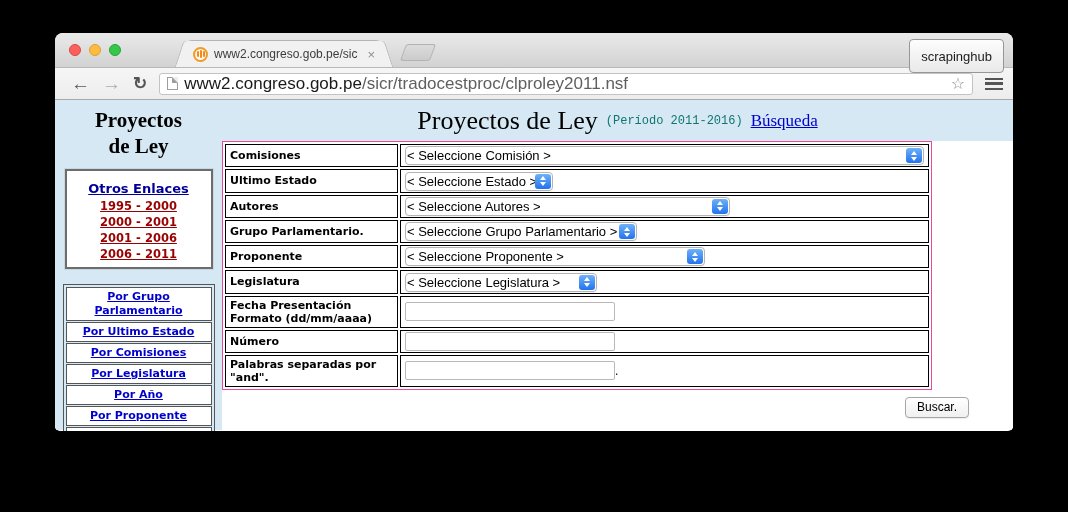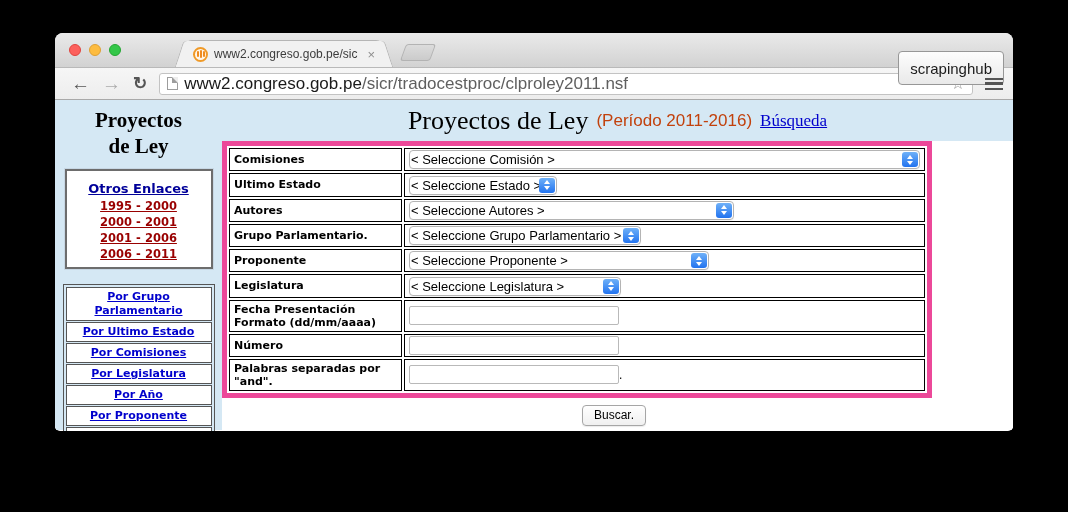--- a/index.html
+++ b/index.html
@@ -34,23 +34,23 @@
              display:flex; align-items:center; justify-content:center; gap:1px; }
   .favicon i { display:block; width:2px; height:6px; background:#ef8b1f; border-radius:1px; }
   .favicon i:nth-child(2){ height:8px; }
   .tab-title { font-size:12px; color:#3c3c3c; white-space:nowrap; overflow:hidden; flex:1; }
   .tab-close { font-size:13px; color:#8e8e8e; line-height:1; flex:none; cursor:default; }
 
   .newtab { position:absolute; left:348px; top:11px; width:30px; height:17px;
             background:linear-gradient(#dcdcdc,#cbcbcb); border:1px solid #b3b3b3;
             border-radius:3px; transform:skewX(-20deg); }
 
-  .ext-btn { position:absolute; right:9px; top:18px; height:23px; padding:16px 11px;
+  .ext-btn { position:absolute; right:9px; top:6px; height:23px; padding:16px 11px;
              background:linear-gradient(#fdfdfd,#e9e9e9); border:1px solid #979797;
-             border-radius:4px; font-size:15px; color:#1b1b1b;
+             border-radius:4px; font-size:13px; color:#1b1b1b;
              display:flex; align-items:center; }
 
   
   .toolbar { height:32px; background:linear-gradient(#f6f6f6,#ededed);
              border-bottom:1px solid #a9a9a9;
              display:flex; align-items:center; padding:0 10px; }
   .navbtn { font-size:19px; line-height:1; padding:0 6px; color:#555; }
   .navbtn.disabled { color:#ababab; }
   .reload { font-size:17px; font-weight:bold; }
   .urlbar { flex:1; height:22px; margin:0 8px 0 6px; background:#fff;
@@ -85,26 +85,26 @@
              background:#d5e8f4; }
   .nav-item { border:1px solid #555; background:#fff; margin:1px; text-align:center;
               padding:2px 2px; font-family:"DejaVu Sans", sans-serif; font-weight:bold;
               font-size:11px; color:#0000cc; text-decoration:underline;
               line-height:14px; white-space:pre-line; }
 
   .main { flex:1; background:#fff; }
   .band { height:41px; background:#d5e8f4; display:flex; align-items:center;
           justify-content:center; gap:8px; }
   .band-title { font-family:"Liberation Serif", serif; font-size:26px; color:#000; }
-  .band-period { font-family:Liberation Sans, sans-serif; font-size:17px; color:#c2410c; }
+  .band-period { font-family:Liberation Mono, monospace; font-size:12px; color:#0f766e; }
   .band-link { font-family:"Liberation Serif", serif; font-size:17px; color:#0000cc;
                text-decoration:underline; }
 
   
-  .ftable { display:table; width:710px; border:5px solid #ec4899; border-spacing:2px;
+  .ftable { display:table; width:710px; border:1px solid #ec4899; border-spacing:2px;
             background:#fff; }
   .frow { display:table-row; }
   .fcell { display:table-cell; border:1px solid #000; vertical-align:middle; }
   .fcell.lab { width:173px; padding:2px 4px; font-family:"DejaVu Sans", sans-serif;
                font-weight:bold; font-size:11px; color:#000; line-height:13px;
                white-space:pre-line; height:22px; }
   .fcell.inp { padding:1px 4px; }
 
   .mac-select { display:inline-flex; align-items:center; height:19px;
                 background:#fff; border:1px solid #b4b4b4; border-radius:4px;
@@ -117,21 +117,21 @@
              justify-content:center; gap:2px; }
   .stepper .up { width:0; height:0; border-left:3px solid transparent;
                  border-right:3px solid transparent; border-bottom:4px solid #fff; }
   .stepper .down { width:0; height:0; border-left:3px solid transparent;
                  border-right:3px solid transparent; border-top:4px solid #fff; }
 
   .tinput { width:210px; height:19px; border:1px solid #b9b9b9; border-radius:2px;
             background:#fff; font-size:12px; padding:0 4px; vertical-align:middle; }
   .suffix { font-size:12px; }
 
-  .btn-row { width:710px; text-align:center; margin-top:7px; }
+  .btn-row { width:710px; text-align:right; margin-top:7px; }
   .mac-btn { display:inline-block; position:relative; left:37px;
              background:linear-gradient(#ffffff,#f0f0f0); border:1px solid #a6a6a6;
              border-radius:4px; padding:2px 11px 3px; font-size:12px; color:#000;
              box-shadow:0 1px 1px rgba(0,0,0,.08); }
 </style>
 </head>
 <body>
 
 <div class="window">
 
@@ -263,21 +263,21 @@
                   <span class="up"></span>
                   <span class="down"></span>
                 </span>
             </span>
           </div>
         </div>
 
         <div class="frow">
           <div class="fcell lab">Legislatura</div>
           <div class="fcell inp">
-            <span class="mac-select" style="width:212px">
+            <span class="mac-select" style="width:192px">
               <span class="sel-text">&lt; Seleccione Legislatura &gt;</span>
               <span class="stepper">
                   <span class="up"></span>
                   <span class="down"></span>
                 </span>
             </span>
           </div>
         </div>
 
         <div class="frow">

